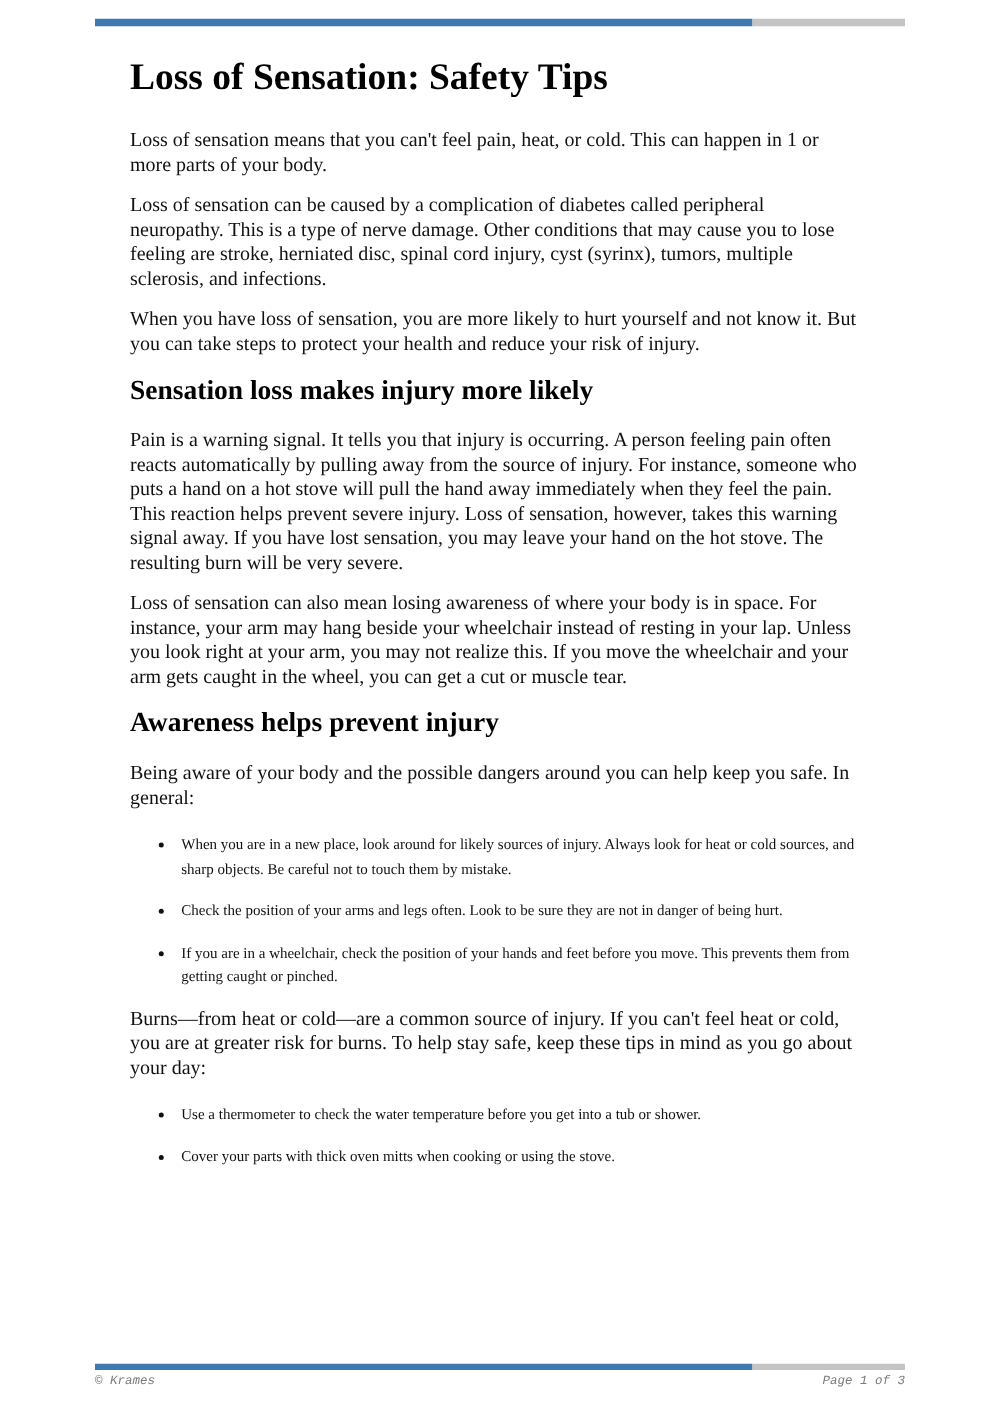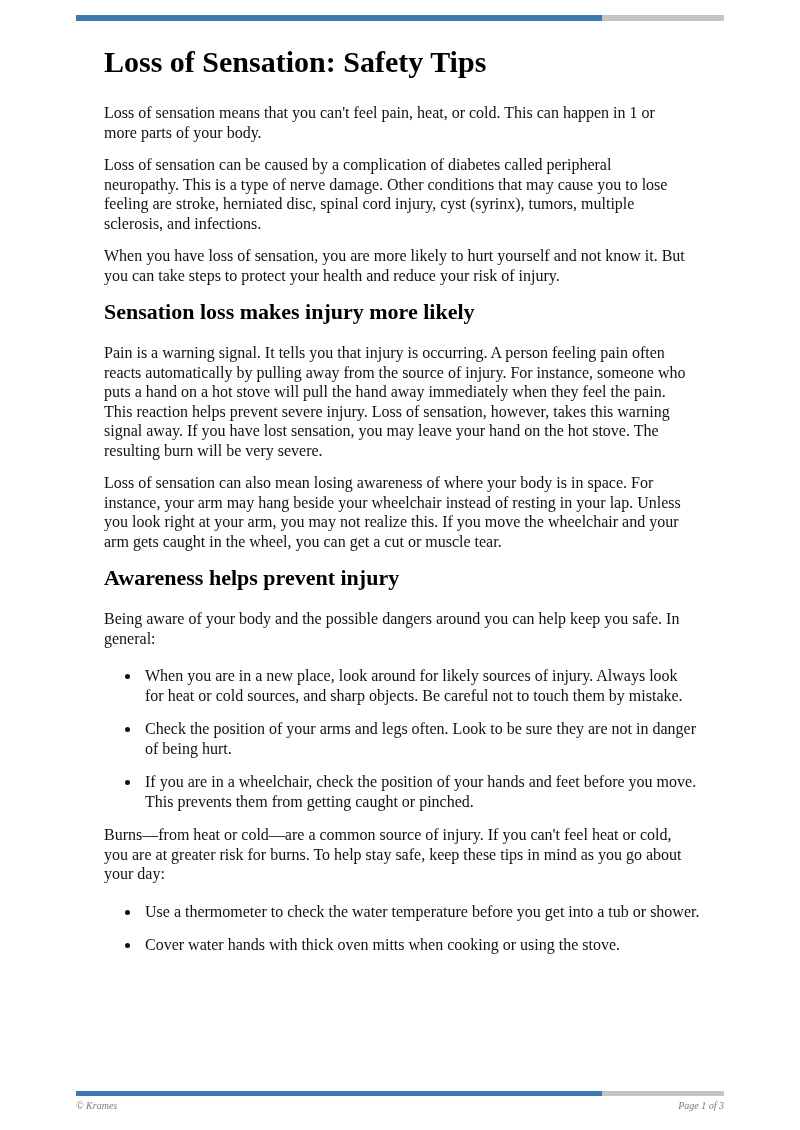--- a/index.html
+++ b/index.html
@@ -51,34 +51,34 @@
     font-size: 16px;
     line-height: 19.5px;
     margin: 0 10px 13px 0;
   }
   ul {
     margin: 18px 0 13px 0;
     padding-left: 37px;
     list-style: disc;
   }
   li {
-    font-size: 16px;
+    font-size: 12px;
     line-height: 19.5px;
     margin: 0 0 14px 0;
     padding-left: 4px;
   }
   .footer-row {
     position: absolute;
     left: 76px;
     top: 1100px;
     width: 648px;
     display: flex;
     justify-content: space-between;
     align-items: baseline;
-    font-family: Liberation Serif, serif;
+    font-family: Liberation Mono, monospace;
     font-style: italic;
     font-size: 10px;
   }
 </style>
 </head>
 <body>
 
 <div class="rule rule-top">
   <div class="seg-blue" style="background: rgb(61, 122, 177);"></div>
   <div class="seg-gray" style="background: rgb(196, 196, 196);"></div>
@@ -104,21 +104,21 @@
       <li>When you are in a new place, look around for likely sources of injury. Always look for heat or cold sources, and sharp objects. Be careful not to touch them by mistake.</li>
       <li>Check the position of your arms and legs often. Look to be sure they are not in danger of being hurt.</li>
       <li>If you are in a wheelchair, check the position of your hands and feet before you move. This prevents them from getting caught or pinched.</li>
     </ul>
   </section>
 
   <section>
     <p>Burns—from heat or cold—are a common source of injury. If you can't feel heat or cold, you are at greater risk for burns. To help stay safe, keep these tips in mind as you go about your day:</p>
     <ul>
       <li>Use a thermometer to check the water temperature before you get into a tub or shower.</li>
-      <li>Cover water hands with thick oven mitts when cooking or using the stove.</li>
+      <li>Cover your parts with thick oven mitts when cooking or using the stove.</li>
     </ul>
   </section>
 </main>
 
 <div class="rule rule-bottom">
   <div class="seg-blue" style="background: rgb(61, 122, 177);"></div>
   <div class="seg-gray" style="background: rgb(196, 196, 196);"></div>
 </div>
 
 <div class="footer-row" style="color: rgb(122, 122, 122);">

